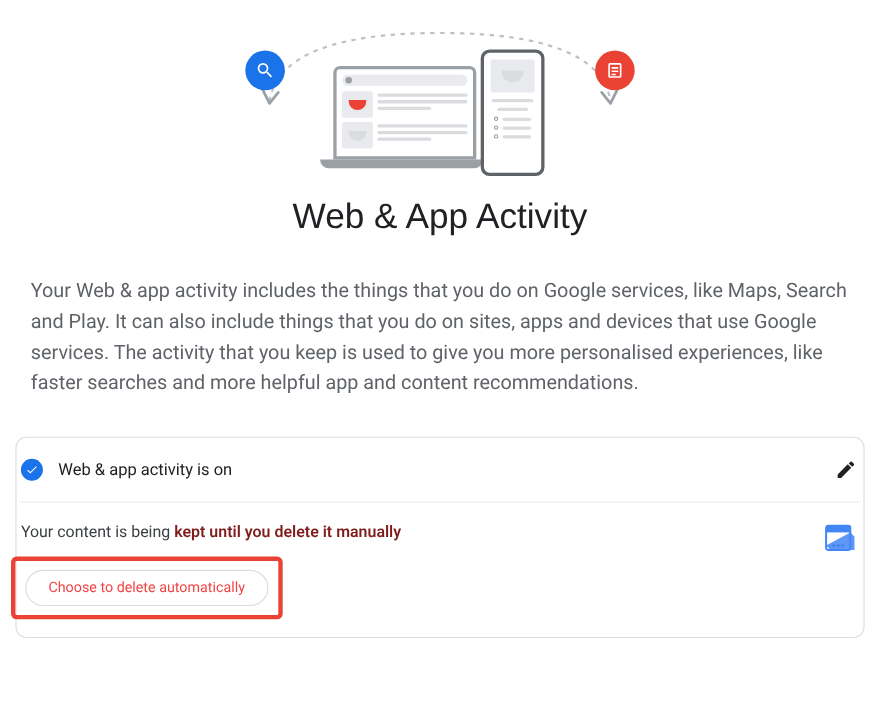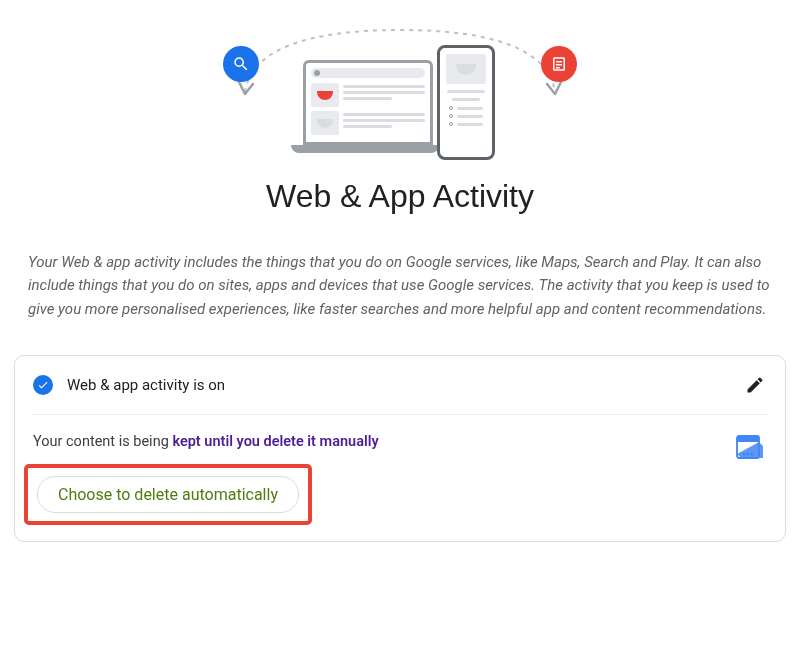--- a/index.html
+++ b/index.html
@@ -175,36 +175,35 @@
       color: #202124;
       margin-bottom: 36px;
       font-family: 'Google Sans', Arial, sans-serif;
     }
     .description {
       width: 760px;
       padding: 0 8px;
       margin-bottom: 18px;
     }
     .description p {
-      font-size: 15px;
+      font-size: 18px;
       line-height: 1.55;
       color: #5f6368;
       margin-bottom: 16px;
-      font-style: italic;
     }
     .link {
       color: #1a73e8;
       text-decoration: none;
       cursor: pointer;
     }
     .card {
       width: 772px;
       border: 1px solid #dadce0;
       border-radius: 10px;
-      padding: 0 18px;
+      padding: 0 4px;
       background: #fff;
     }
     .card-row1 {
       display: flex;
       align-items: center;
       padding: 17px 0;
       border-bottom: 1px solid #e8eaed;
     }
     .check-icon {
       width: 20px;
@@ -234,43 +233,43 @@
       padding: 18px 0 16px;
       position: relative;
     }
     .retention-text {
       font-size: 14.5px;
       color: #3c4043;
       margin-bottom: 14px;
     }
     .retention-text b {
       font-weight: 600;
-      color: #4c1d95;
+      color: #7f1d1d;
     }
     .calendar-icon {
       position: absolute;
       right: 4px;
       top: 18px;
       width: 30px;
       height: 28px;
     }
     .highlight-box {
       border: 4px solid #ea4335;
       border-radius: 5px;
       display: inline-block;
       padding: 8px 9px;
       margin-left: -9px;
     }
     .pill-button {
       border: 1px solid #dadce0;
       background: #fff;
       border-radius: 18px;
       padding: 8px 20px;
-      font-size: 16px;
-      color: #4d7c0f;
+      font-size: 13px;
+      color: #ef4444;
       cursor: pointer;
       font-family: inherit;
     }
   </style>
 </head>
 <body>
 
 <div class="hero-illustration">
   <svg class="dashed-arc" viewBox="0 0 350 80">
     <path d="M 20 70 Q 30 8 175 8 Q 320 8 330 70" stroke="#bdc1c6" stroke-width="2" stroke-dasharray="4,5" fill="none"></path>

